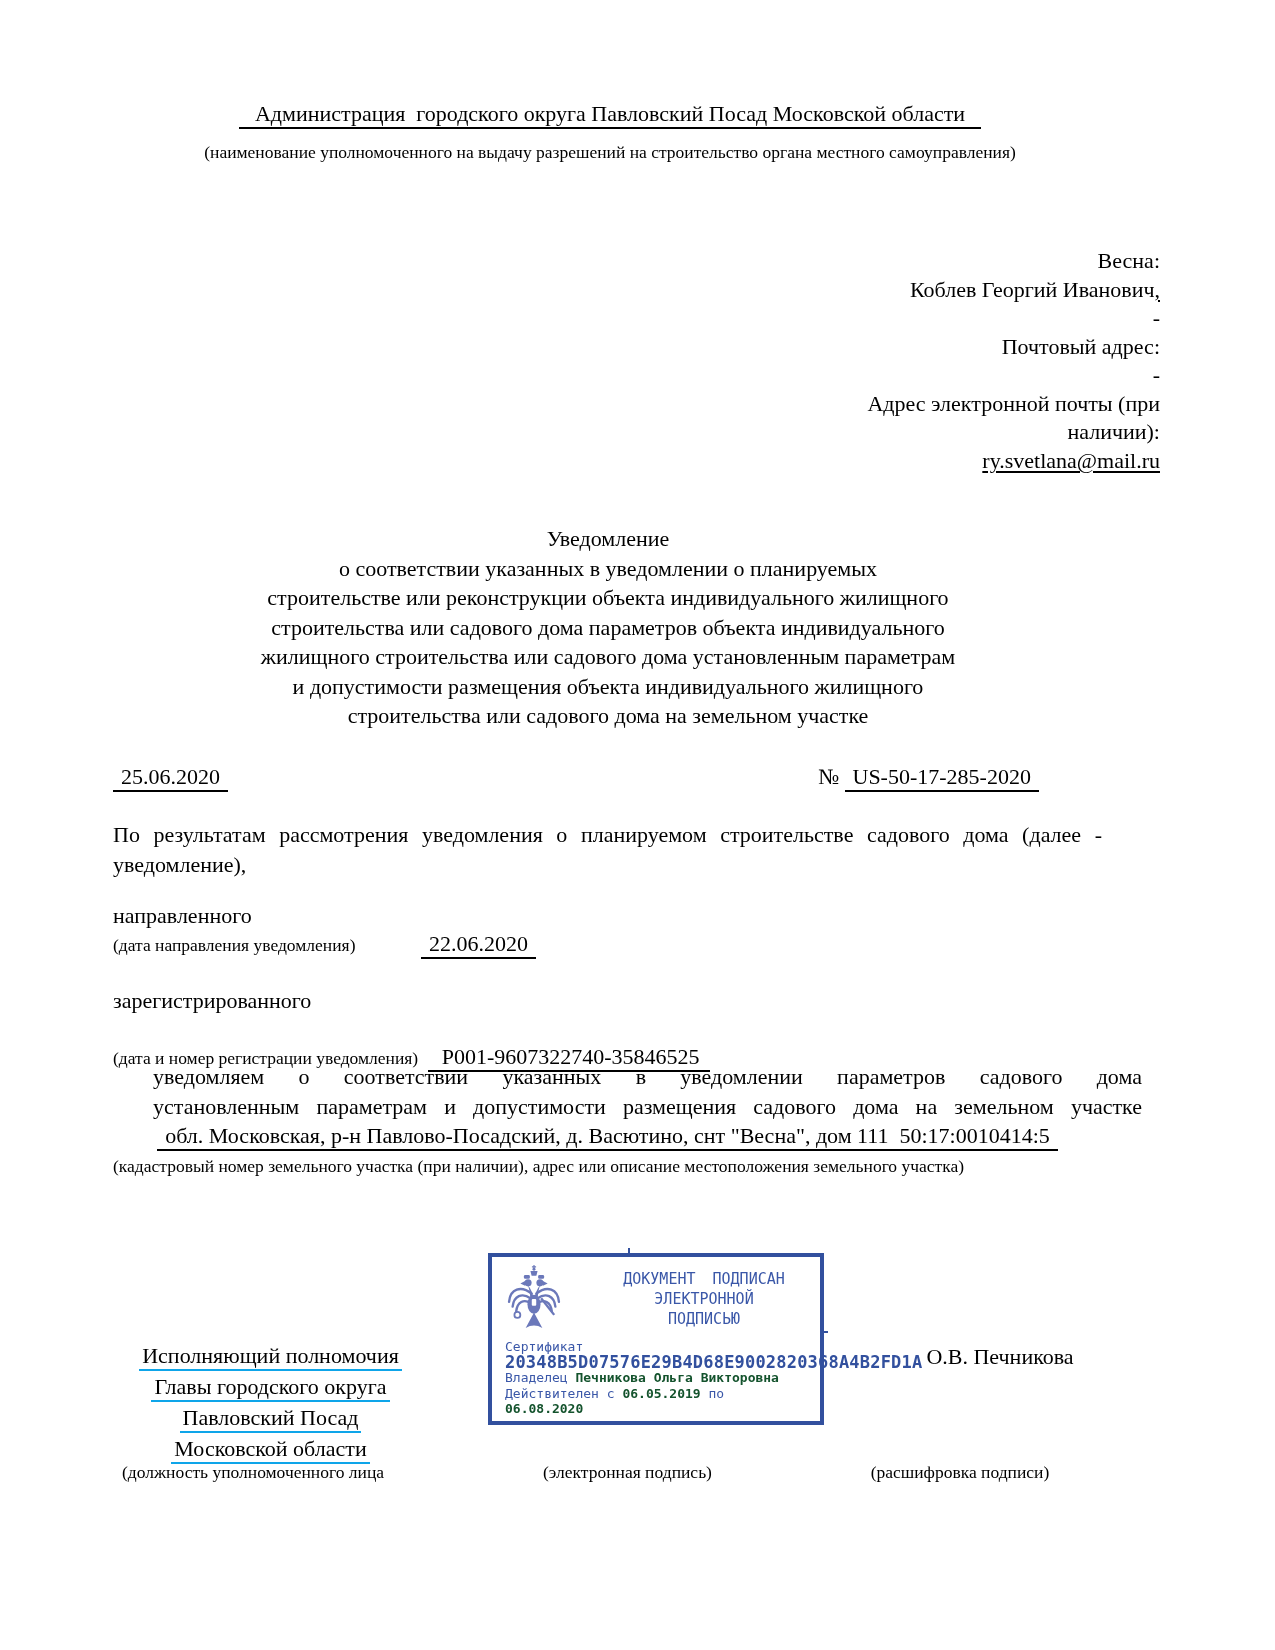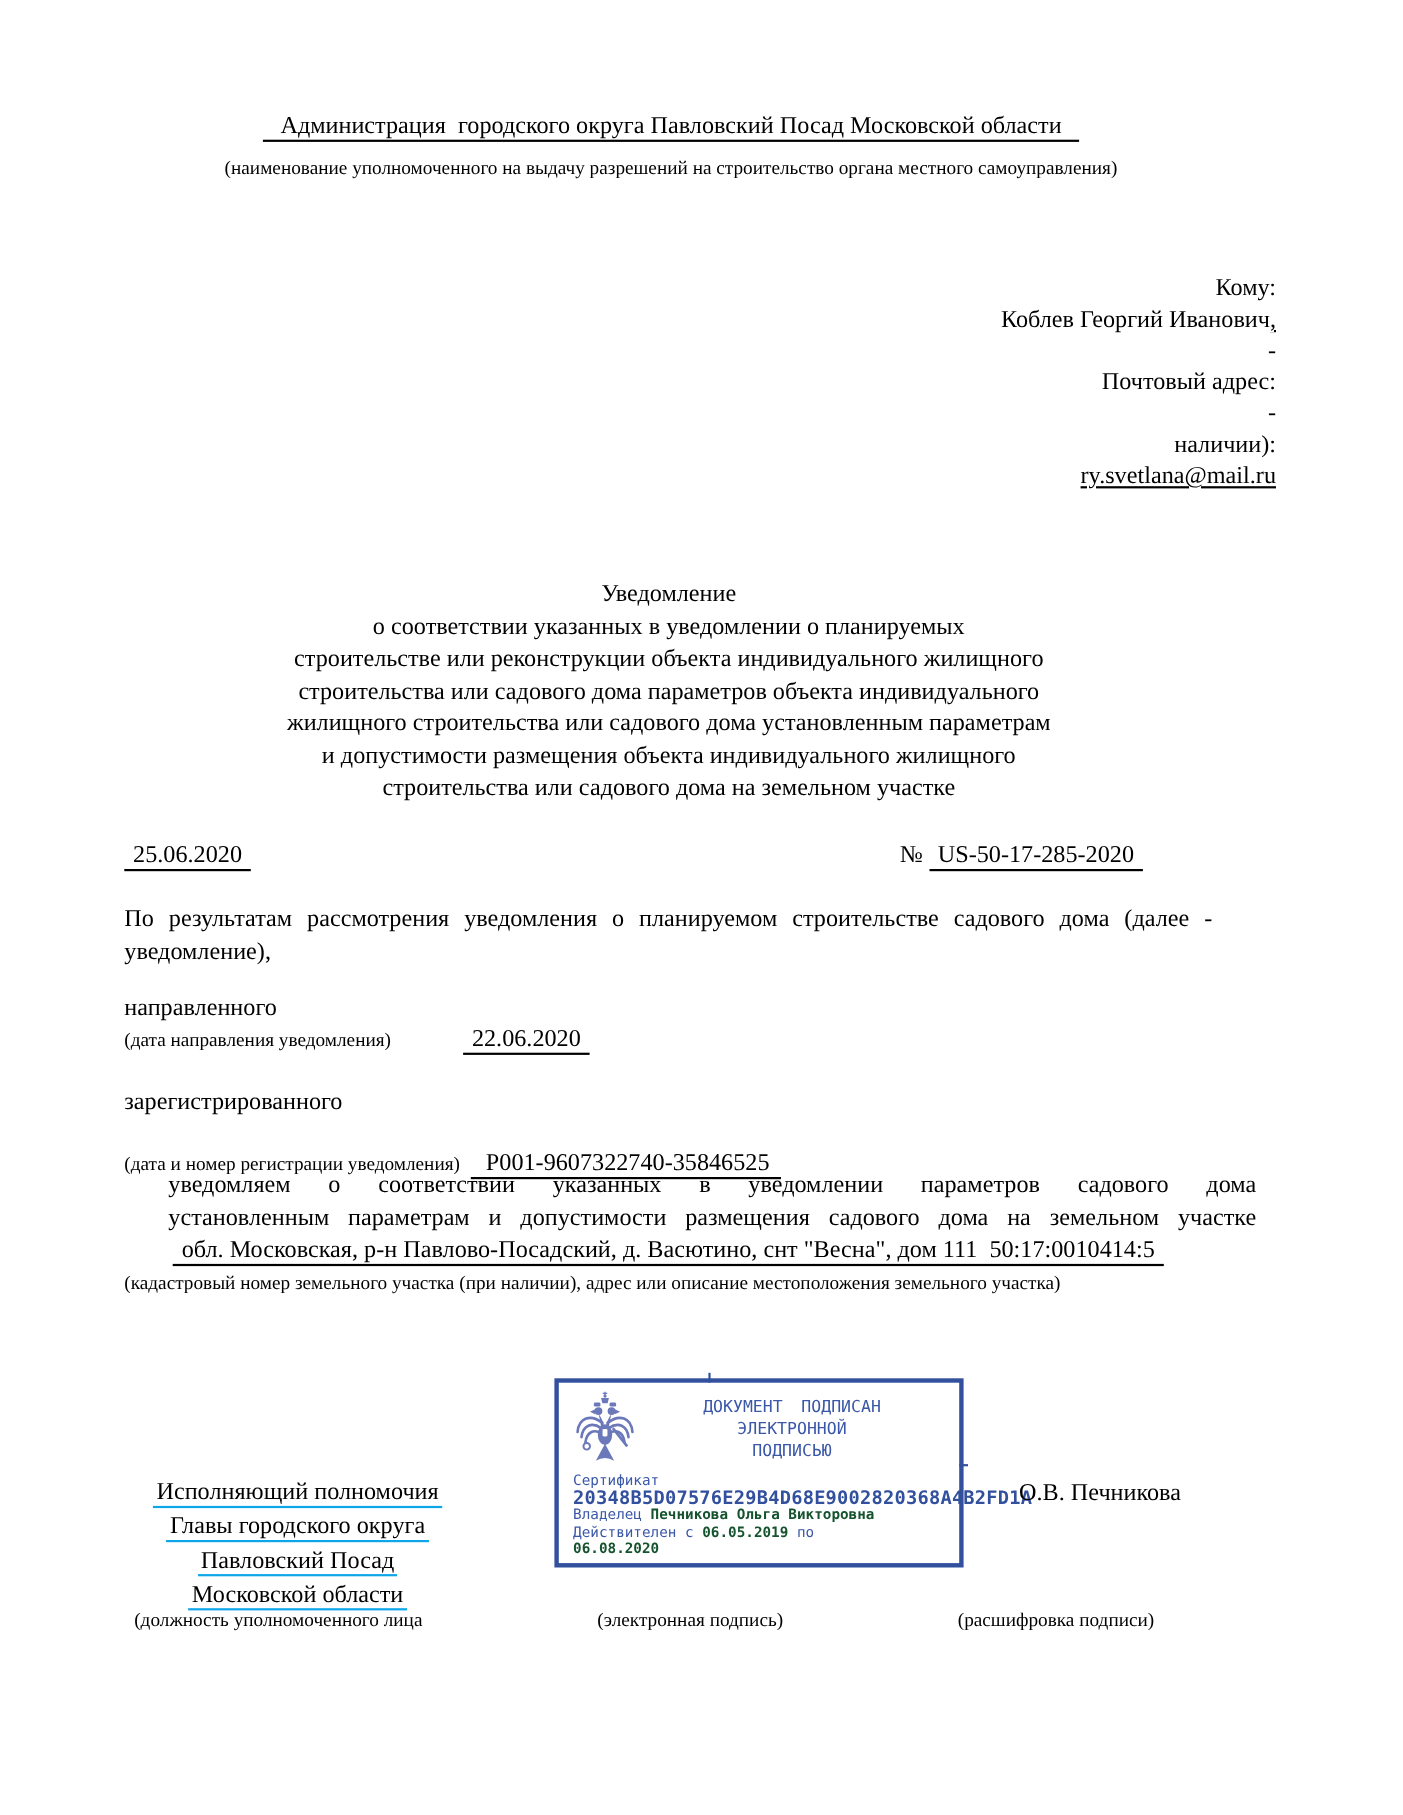--- a/index.html
+++ b/index.html
@@ -10,48 +10,49 @@
   .right{text-align:right;}
   .cap{font-size:17.5px;}
   .keep-sp{white-space:pre-wrap;}
   .u{text-decoration:underline;text-underline-offset:3px;text-decoration-thickness:1.5px;}
   .field{display:inline-block;border-bottom:2px solid #000;padding:0 8px;line-height:26px;}
   .u-ext{display:inline-block;border-bottom:2px solid #000;padding:0 16px;line-height:27px;}
   .sig-line{display:inline-block;border-bottom:2px solid #0ea5e9;padding:0 3px;line-height:27px;}
   .just{text-align:justify;text-align-last:justify;}
   .lh30{line-height:30px;}
   
-  .stamp{position:absolute;left:488px;top:1253px;width:372px;height:172px;
+  .stamp{position:absolute;left:488px;top:1253px;width:336px;height:172px;
          border:4px solid #32509e;box-sizing:border-box;background:#fff;
-         font-family:"DejaVu Sans Mono", monospace;color:#3a57a8;margin-left:16px;}
+         font-family:"DejaVu Sans Mono", monospace;color:#3a57a8;}
   .stamp-title{position:absolute;left:102px;top:12px;width:220px;text-align:center;
                font-size:15px;line-height:20px;}
   .stamp-title .w1{word-spacing:8px;}
   .stamp-cert{position:absolute;left:13px;top:82px;width:310px;font-size:13px;line-height:15.5px;}
   .stamp-cert .hash{font-size:17px;font-weight:bold;letter-spacing:.2px;color:#32509e;text-align:center;}
   .stamp-cert b{color:#14532d;}
   .tick-top{position:absolute;left:136px;top:-9px;width:2px;height:9px;background:#32509e;}
   .tick-right{position:absolute;right:-8px;top:74px;width:8px;height:2px;background:#32509e;}
 </style>
 </head>
 <body>
 
 <div class="page">
 
   <div class="abs center" style="left:30px;top:100px;width:1160px;">
     <span class="u-ext keep-sp">Администрация  городского округа Павловский Посад Московской области</span>
   </div>
   <div class="abs center cap" style="left:30px;top:142px;width:1160px;">(наименование уполномоченного на выдачу разрешений на строительство органа местного самоуправления)</div>
 
   <div class="abs right" style="left:640px;top:247px;width:520px;line-height:28.5px;">
-    <div>Кому:</div>
+    <div>Весна:</div>
     <div><span>Коблев Георгий Иванович</span><span class="u">,</span></div>
     <div>-</div>
     <div>Почтовый адрес:</div>
     <div>-</div>
+    <div>Адрес электронной почты (при</div>
     <div>наличии):</div>
     <div><span class="u">ry.svetlana@mail.ru</span></div>
   </div>
 
   <div class="abs center" style="left:113px;top:524px;width:990px;line-height:29.5px;">
     <div>Уведомление</div>
     <div>о соответствии указанных в уведомлении о планируемых</div>
     <div>строительстве или реконструкции объекта индивидуального жилищного</div>
     <div>строительства или садового дома параметров объекта индивидуального</div>
     <div>жилищного строительства или садового дома установленным параметрам</div>

